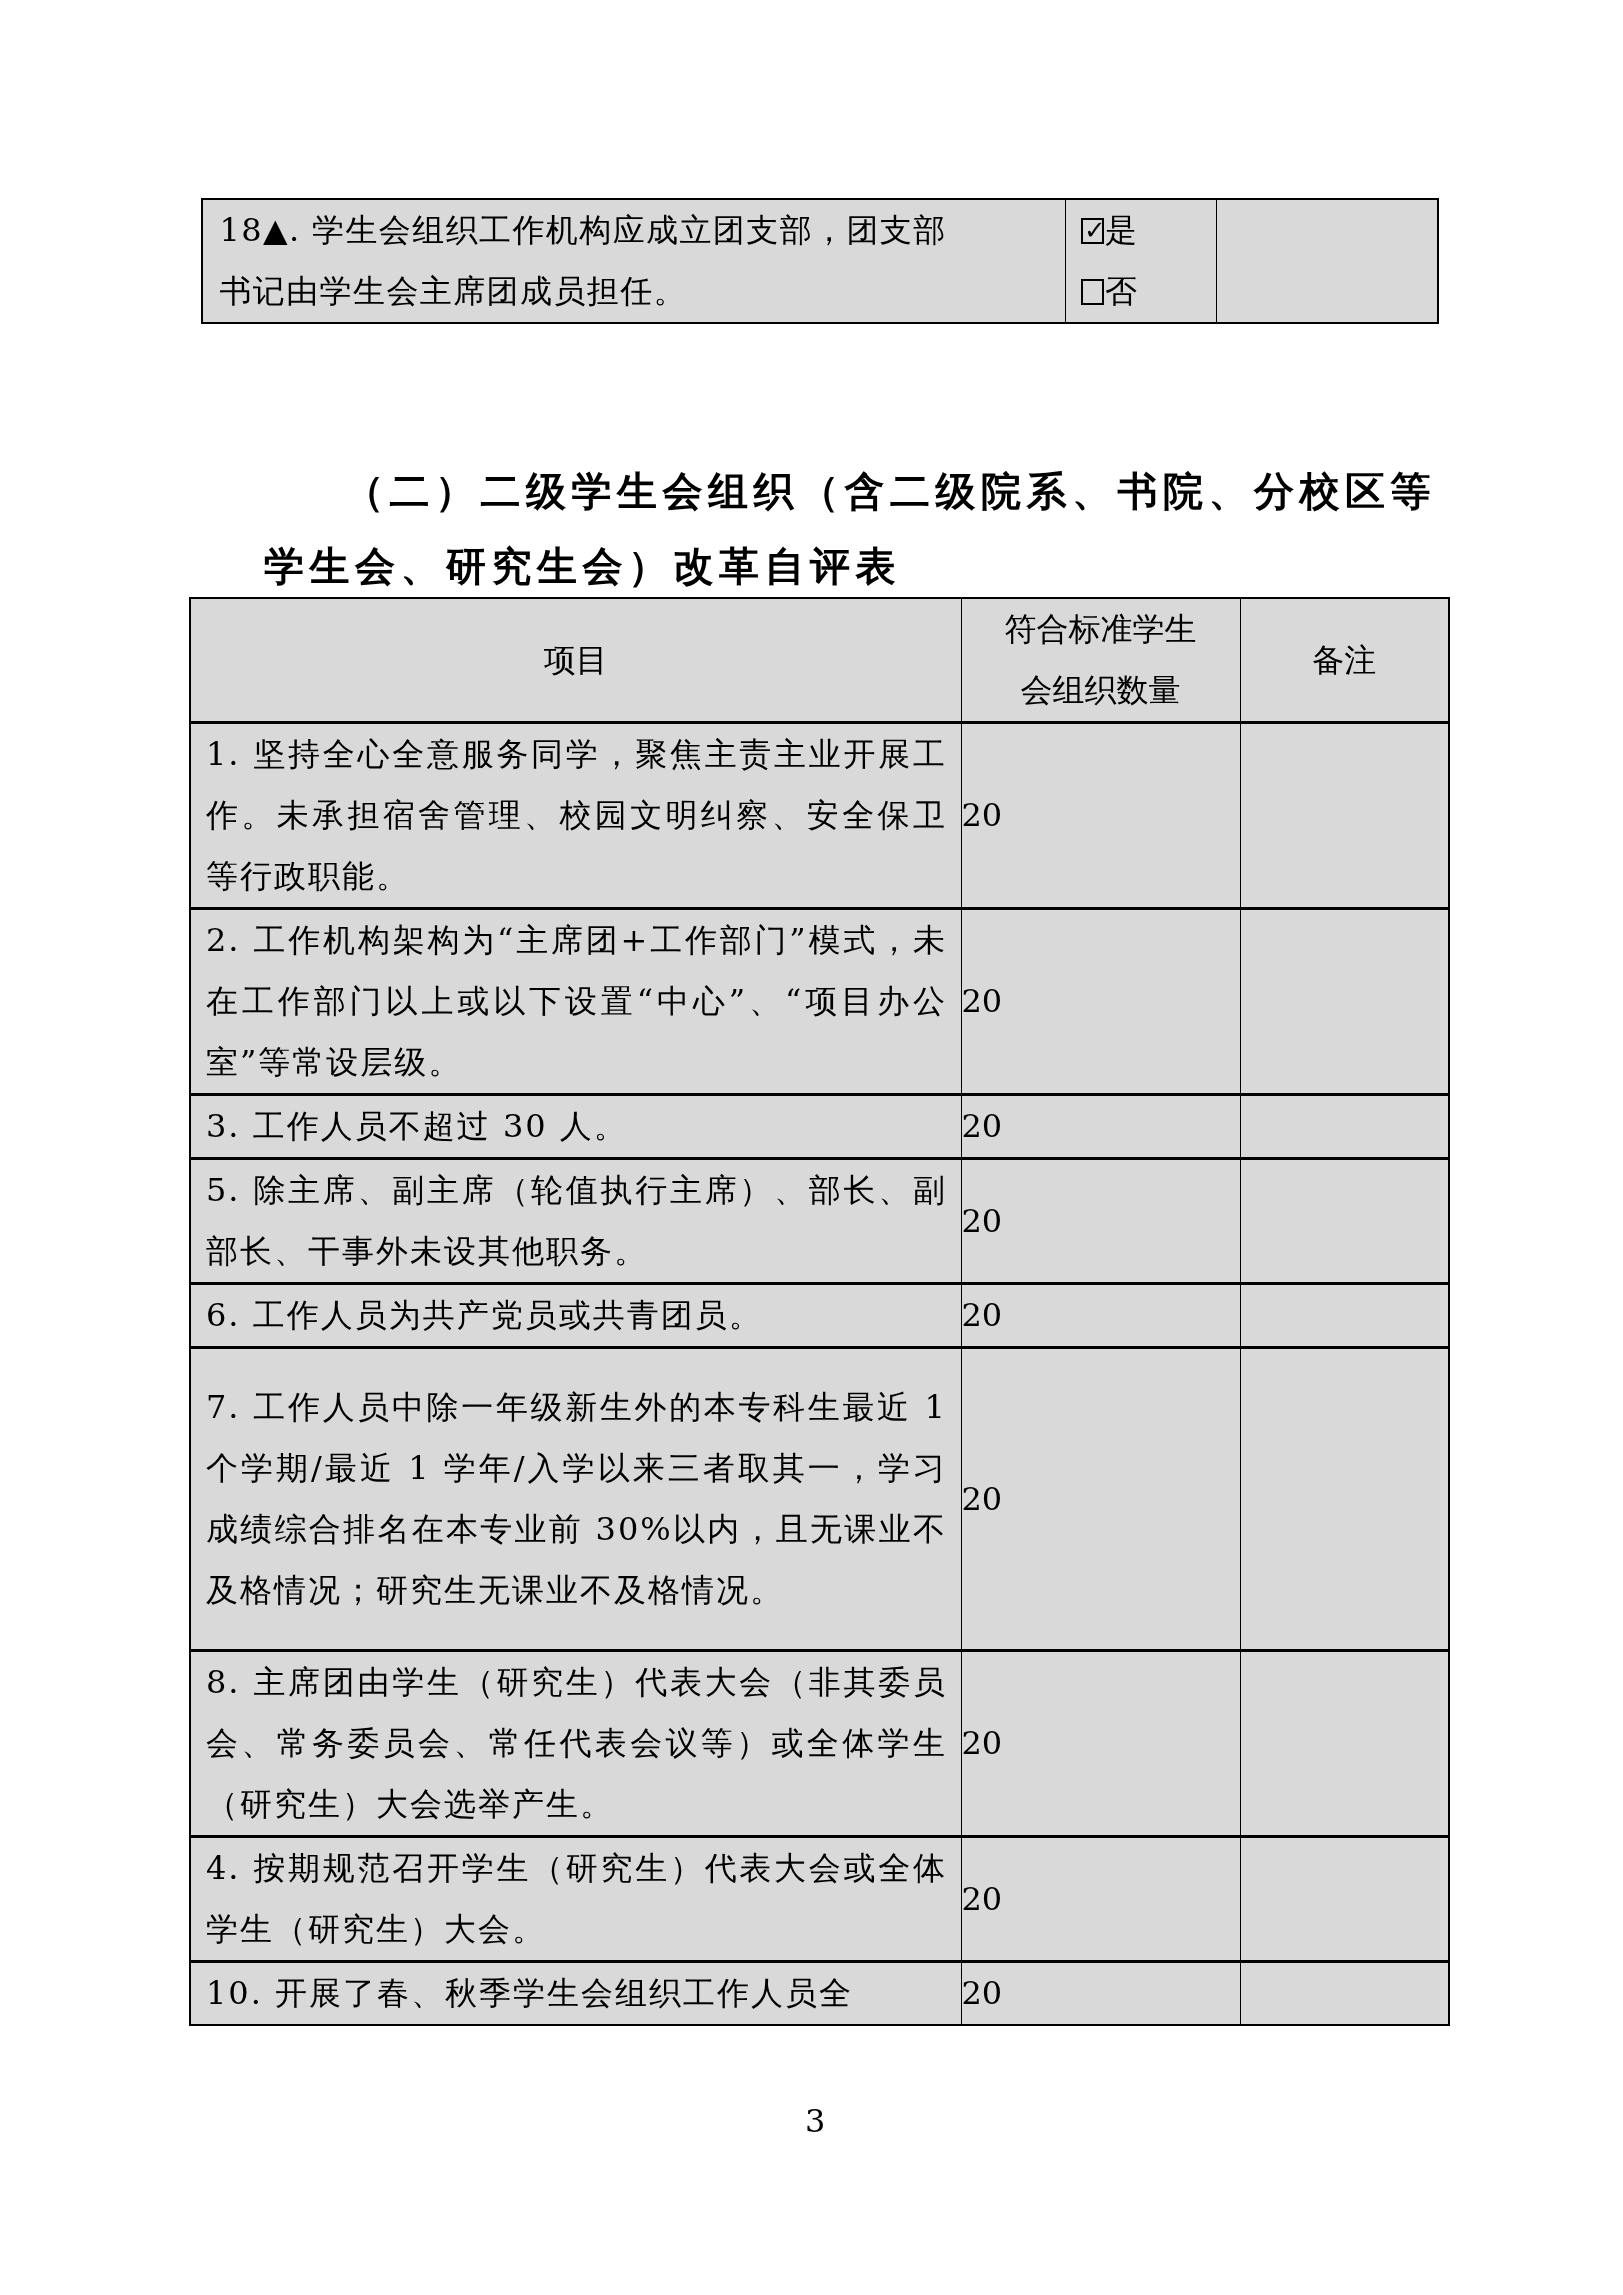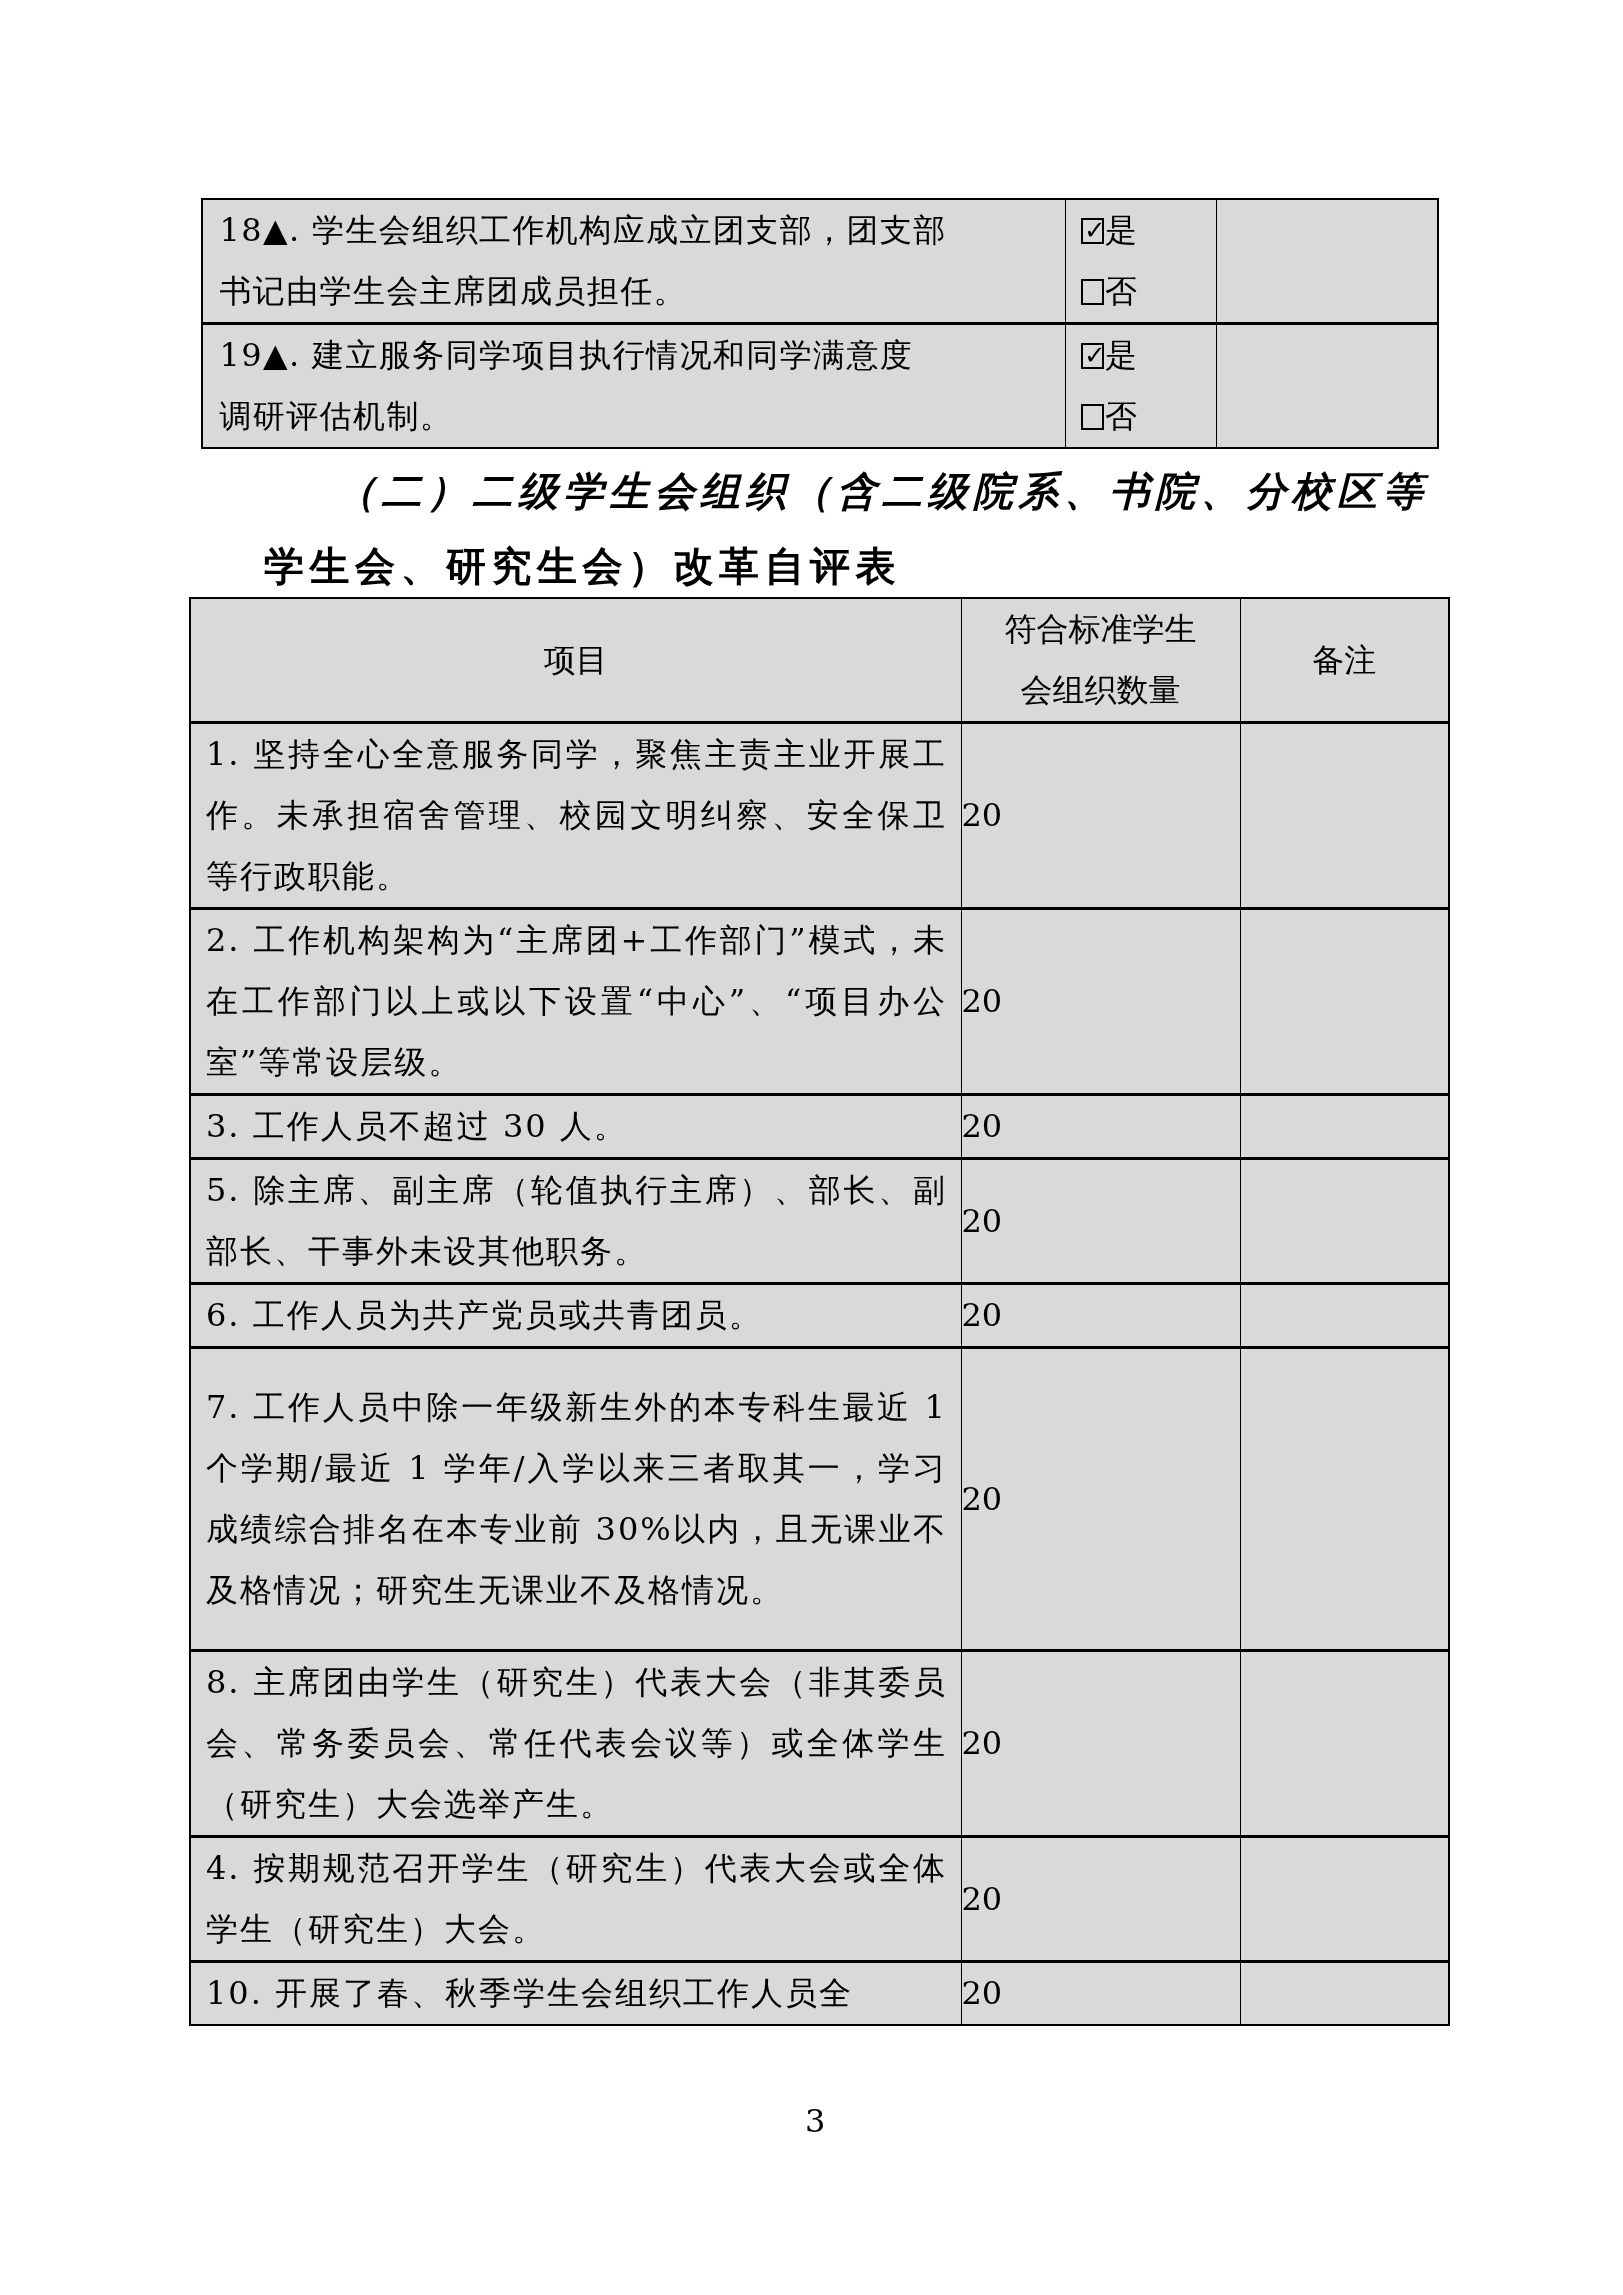--- a/index.html
+++ b/index.html
@@ -11,21 +11,21 @@
     .t1 td { font-size: 32px; line-height: 61px; }
     .t1 tr { height: 121px; }
     .t1 tr + tr td { border-top: 3.4px solid #000; }
     .t1 .item { padding: 0 13.6px 0 16.4px; text-align: justify; letter-spacing: 1.4px; }
     .t1 .check { padding-left: 15px; }
     .cb { display: inline-block; width: 23px; height: 26px; border: 2.7px solid #000; box-sizing: border-box;
           vertical-align: -2.7px; margin-right: 1.4px; position: relative; }
     .cb.on::after { content: "✓"; position: absolute; left: 1.4px; top: -9.5px; font-size: 26px; font-weight: bold;
                     line-height: 41px; font-family: "DejaVu Sans", sans-serif; }
     .heading { position: absolute; font-size: 40px; letter-spacing: 5.5px; white-space: nowrap; font-weight: bold; }
-    .h1 { left: 336px; top: 464px; font-style: italic; }
+    .h1 { left: 344px; top: 464px; }
     .h2 { left: 264px; top: 539px; }
     .t2 { left: 189px; top: 597px; width: 1259px; border: 2.7px solid #000; }
     .t2 th, .t2 td { font-size: 32px; line-height: 61px; }
     .t2 tr + tr td, .t2 tr.first td { border-top: 3.4px solid #000; }
     .t2 th { text-align: center; }
     .t2 .item { padding: 0 13.6px 0 15px; text-align: justify; letter-spacing: 2px; }
     .t2 .count { }
     .page-num { position: absolute; left: 805px; top: 2102px; font-size: 32px; }
   </style>
 </head>
@@ -35,31 +35,20 @@
   <colgroup>
       <col style="width:863px">
       <col style="width:151px">
       <col style="width:222px">
     </colgroup>
   <tbody>
       <tr>
     <td class="item">
       <div>18▲. 学生会组织工作机构应成立团支部，团支部</div>
       <div>书记由学生会主席团成员担任。</div>
-    </td>
-    <td class="check">
-      <div><span class="cb on"></span><span>是</span></div>
-      <div><span class="cb"></span><span>否</span></div>
-    </td>
-    <td></td>
-  </tr>
-  <tr>
-    <td class="item">
-      <div>19▲. 建立服务同学项目执行情况和同学满意度</div>
-      <div>调研评估机制。</div>
     </td>
     <td class="check">
       <div><span class="cb on"></span><span>是</span></div>
       <div><span class="cb"></span><span>否</span></div>
     </td>
     <td></td>
   </tr>
 </tbody>
   </table>
 

